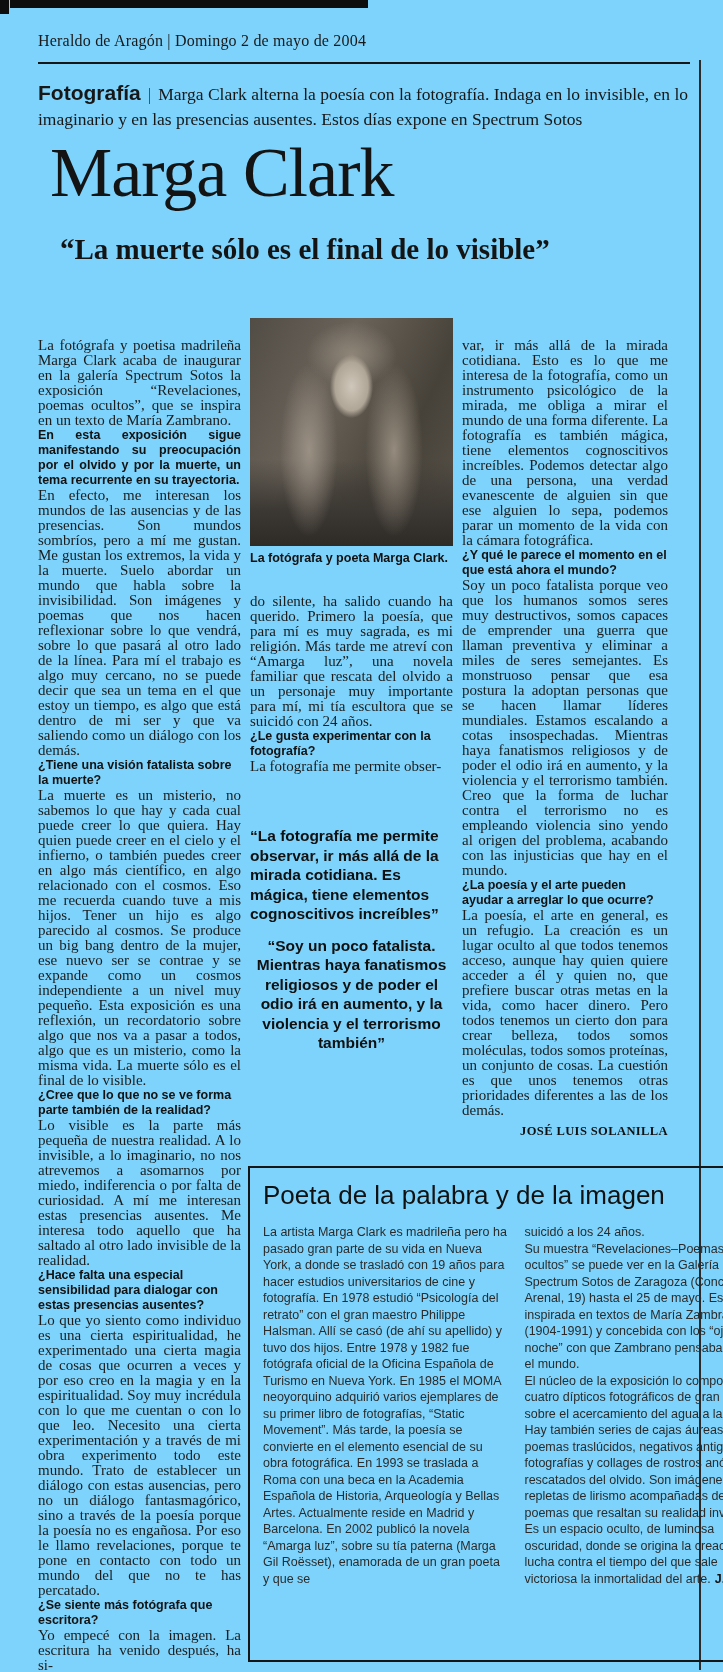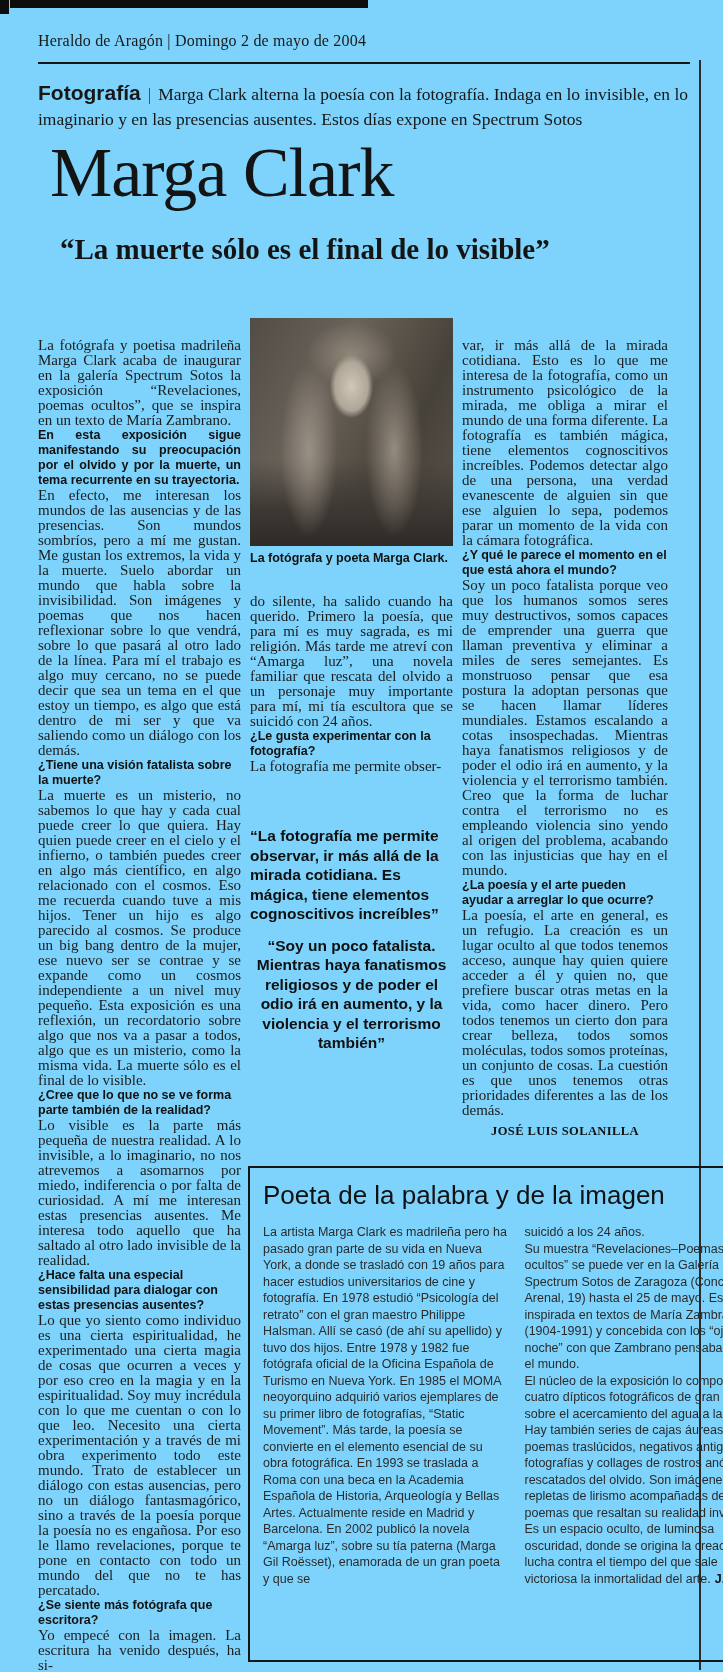--- a/index.html
+++ b/index.html
@@ -50,21 +50,21 @@
       linear-gradient(115deg, #514c45 0%, #6a635a 35%, #474239 70%, #5a544b 100%);
   }
   .caption{margin:5px 0 0 0;font-family:"Liberation Sans",sans-serif;font-weight:bold;font-size:12.5px;line-height:15px;color:#111;}
   .after-caption{margin-top:28px;}
 
   
   .pull-quote{margin:0;font-family:"Liberation Sans",sans-serif;font-weight:bold;font-size:15.5px;line-height:19.5px;color:#101010;text-align:left;}
   .pq-1{margin-top:52px;}
   .pq-2{margin-top:12px;text-align:center;}
 
-  .byline{margin:6px 0 0 0;font-weight:bold;font-size:12.5px;letter-spacing:.4px;text-align:center;color:#101010;}
+  .byline{margin:6px 0 0 0;font-weight:bold;font-size:12.5px;letter-spacing:.4px;text-align:right;color:#101010;}
 
   
   .box{
     position:absolute;left:248px;top:1166px;width:537px;height:496px;
     border:2px solid #161616;box-sizing:border-box;
     padding:10px 13px;overflow:hidden;
   }
   .box-title{margin:2px 0 14px 0;font-family:"Liberation Sans",sans-serif;font-weight:normal;font-size:26px;line-height:30px;color:#111;}
   .box-cols{display:flex;gap:16px;}
   .box-col{width:50%;}

